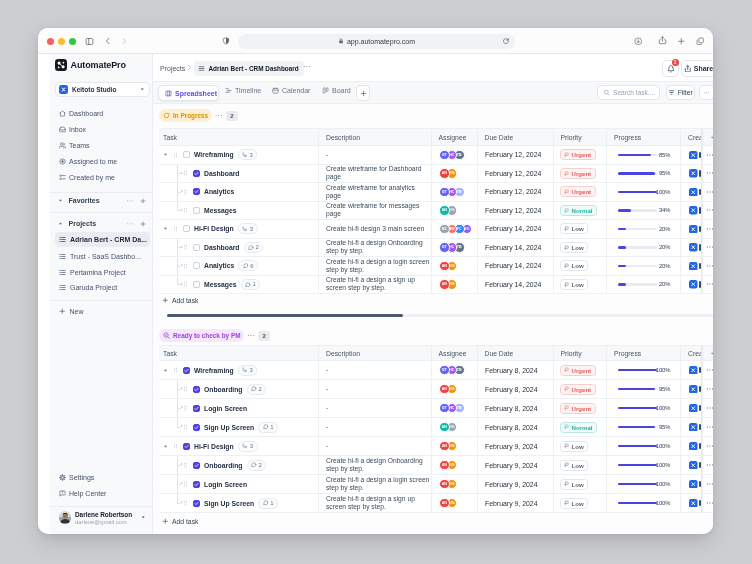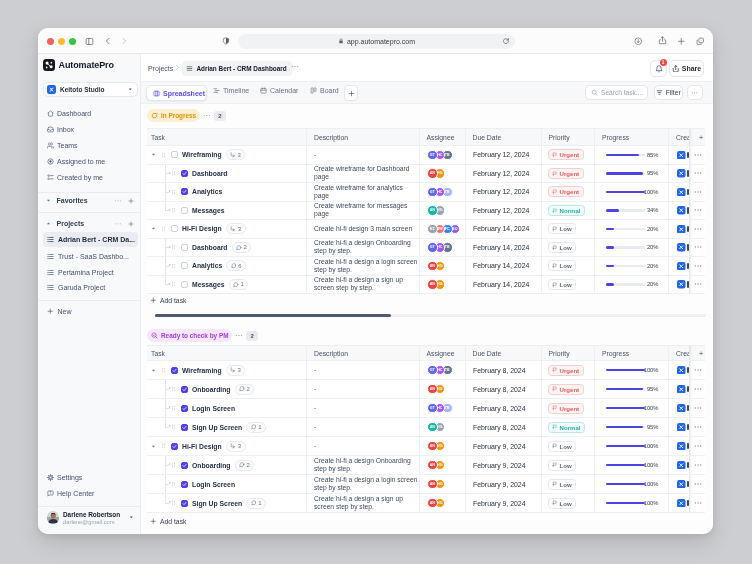--- a/index.html
+++ b/index.html
@@ -2,21 +2,21 @@
 <html><head><meta charset="utf-8"><title>AutomatePro</title>
 <style>
 *{margin:0;padding:0;box-sizing:border-box;}
 html,body{width:752px;height:564px;overflow:hidden;}
 body{background:#cdced1;font-family:"Liberation Sans",sans-serif;position:relative;}
 .win{position:absolute;left:38px;top:28px;width:675px;height:506px;background:#fff;border-radius:10px;overflow:hidden;box-shadow:0 8px 22px rgba(0,0,0,.13),0 2px 6px rgba(0,0,0,.07);}
 .chrome{position:relative;height:26px;background:#fcfcfd;border-bottom:1px solid #e7e7e9;}
 .tl{position:absolute;top:9.5px;width:7px;height:7px;border-radius:50%;}
 .ci{position:absolute;display:flex;align-items:center;justify-content:center;}
 .urlbar{position:absolute;left:200px;top:5.5px;width:277px;height:15px;border-radius:7.5px;background:#f1f2f3;display:flex;align-items:center;justify-content:center;gap:3px;font-size:7px;color:#3c4043;}
-.app{position:absolute;left:0;top:26px;width:602px;height:480px;display:flex;}
+.app{position:absolute;left:12px;top:26px;width:602px;height:480px;display:flex;}
 .side{position:relative;width:103px;height:480px;background:#f8f9fb;border-right:1px solid #eaecf0;flex:none;}
 .srow{position:absolute;display:flex;align-items:center;}
 .stext{font-size:7px;color:#44506a;}
 .sdiv{position:absolute;left:0;width:103px;height:1px;background:#eaecf0;}
 .main{position:relative;flex:1;height:480px;background:#fbfcfd;}
 .crumb{position:absolute;left:0;top:0;width:572px;height:28px;background:#fff;border-bottom:1px solid #edeff2;}
 .toolbar{position:absolute;left:0;top:28px;width:572px;height:22px;background:#f7f8f9;border-bottom:1px solid #edeff2;}
 .content{position:absolute;left:0;top:50px;width:572px;height:430px;background:#fdfdfe;}
 .gprow{position:absolute;left:6px;display:flex;align-items:center;height:13px;}
 .gpill{display:flex;align-items:center;gap:3px;height:13px;padding:0 4px 0 4px;border-radius:6.5px;font-size:6.4px;font-weight:bold;}

